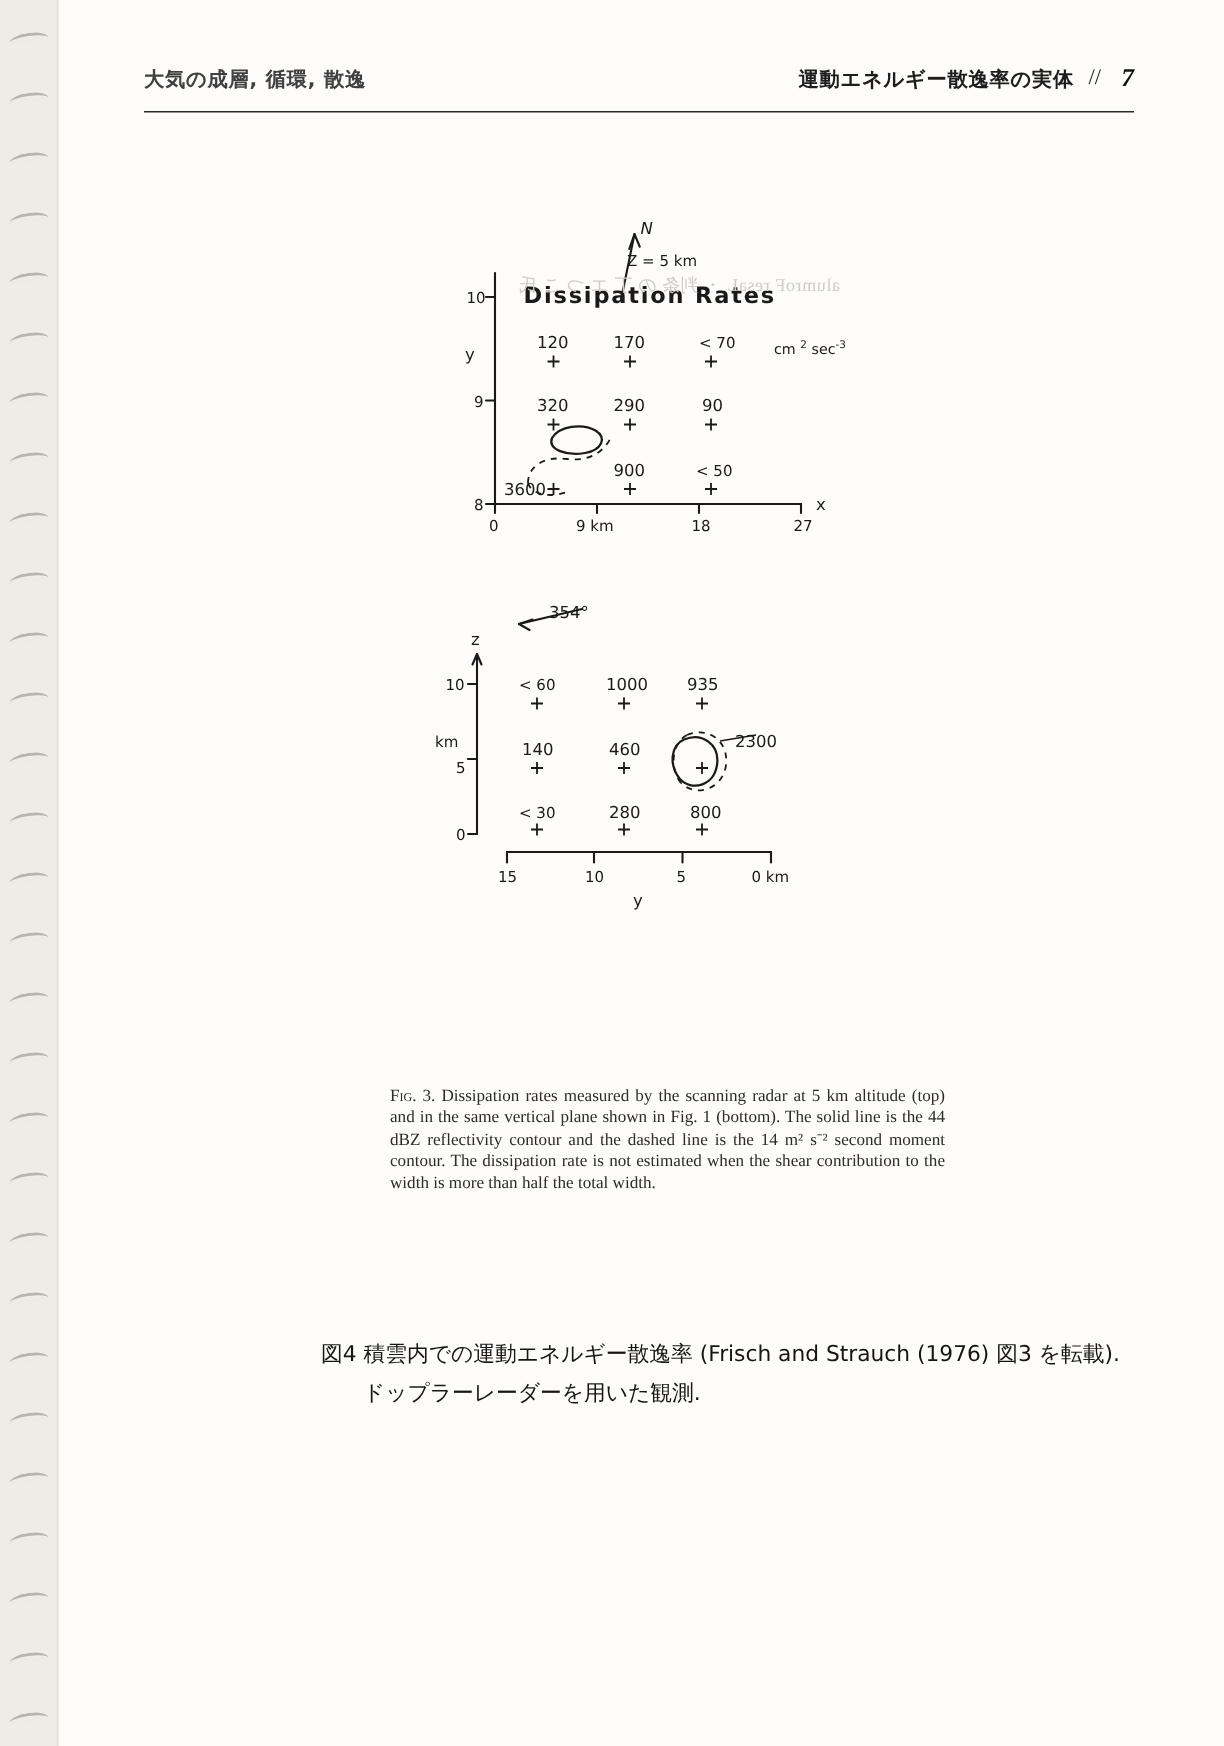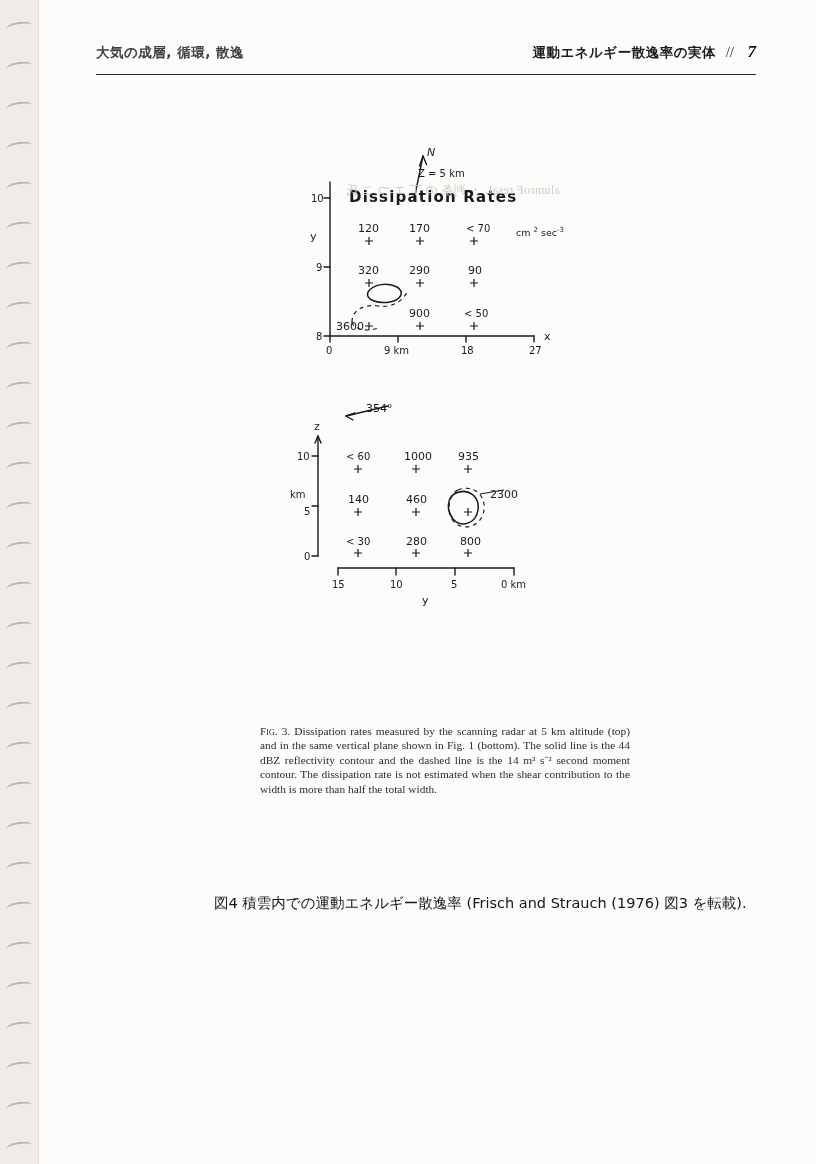--- a/index.html
+++ b/index.html
@@ -277,16 +277,17 @@
         </g>
       </svg>
     </div>
 
     <div class="cap">
       <span class="sc">Fig. 3.</span><span> Dissipation rates measured by the scanning radar at 5 km altitude (top) and in the same vertical plane shown in Fig. 1 (bottom). The solid line is the 44 dBZ reflectivity contour and the dashed line is the 14 m² s⁻² second moment contour. The dissipation rate is not estimated when the shear contribution to the width is more than half the total width.</span>
     </div>
 
     <div class="jcap">
       <span>図4  積雲内での運動エネルギー散逸率 (Frisch and Strauch (1976) 図3 を転載).</span>
+      <span class="l2">ドップラーレーダーを用いた観測.</span>
     </div>
 
   </div>
 </div>
 
 </body></html>

